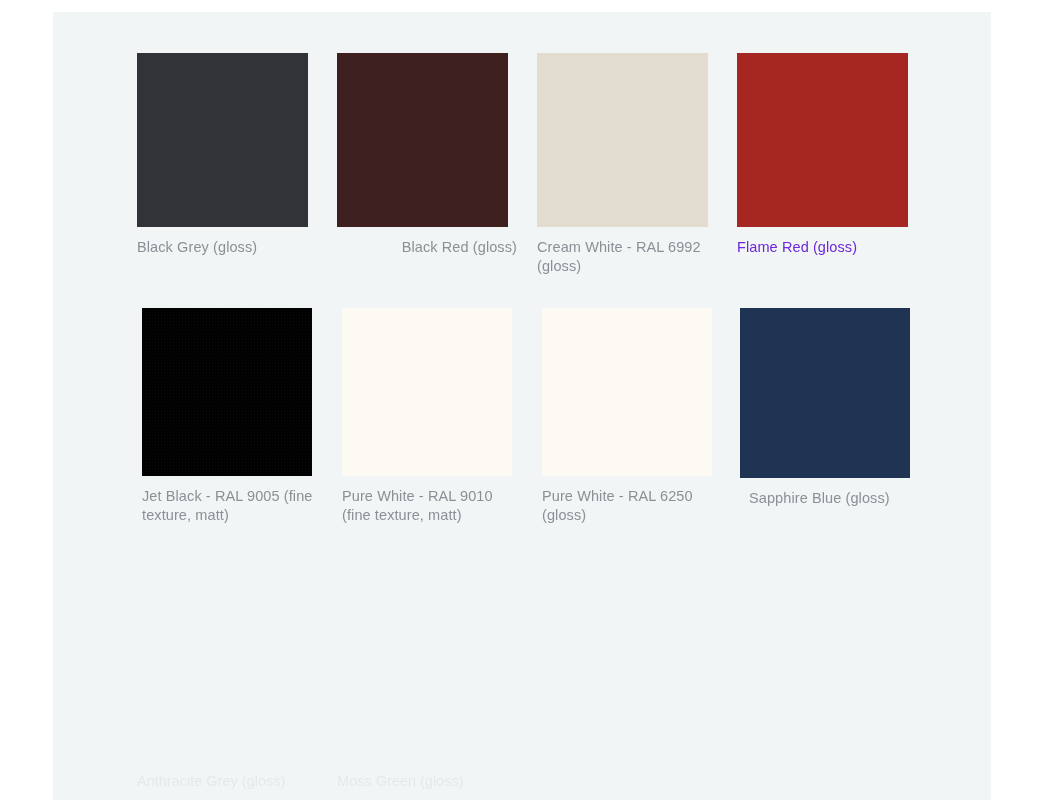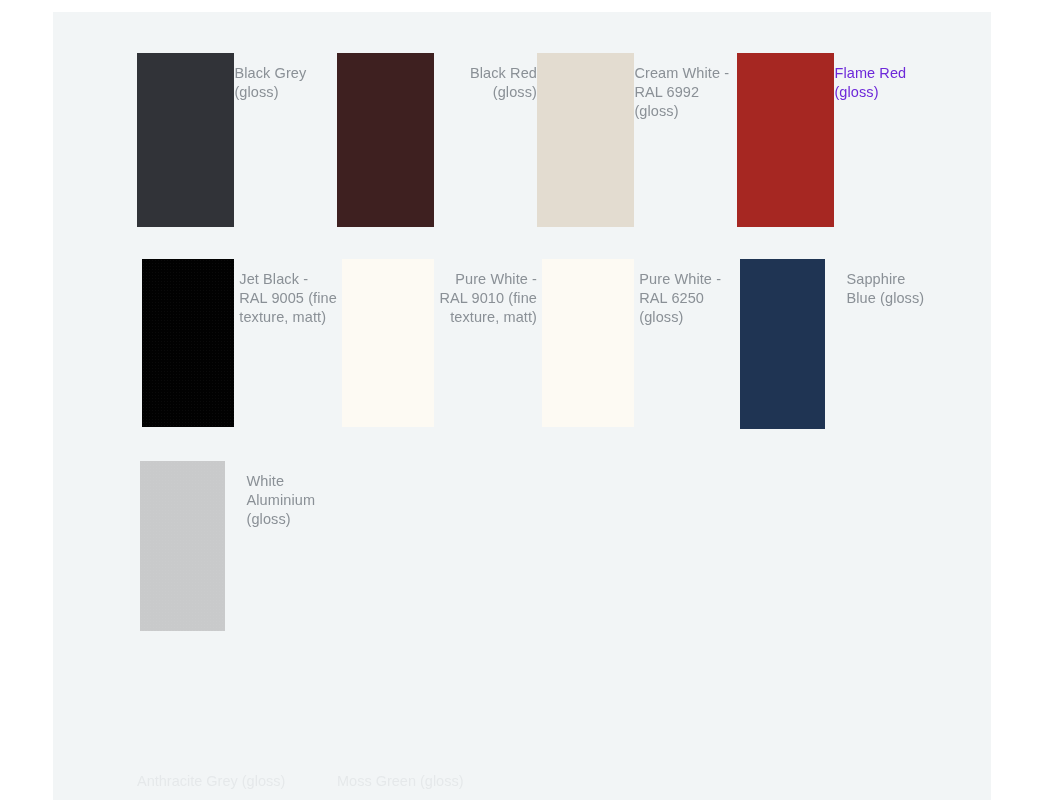--- a/index.html
+++ b/index.html
@@ -38,37 +38,37 @@
     width: 820px;
     display: flex;
     flex-wrap: wrap;
   }
 
   .swatch-cell {
     width: 200px;
     margin-right: 0px;
     margin-bottom: 32px;
     display: flex;
-    flex-direction: row;
+    flex-direction: column;
     align-items: flex-start;
   }
 
   .swatch-chip {
     width: 171px;
     height: 174px;
     display: block;
     border: 0;
     cursor: pointer;
   }
 
   
   .row2 .swatch-chip { width: 170px; height: 168px; margin-left: 5px; }
   .row3 .swatch-chip { width: 170px; height: 170px; margin-left: 3px; }
   .row2 .swatch-label { margin-left: 5px; }
-  .row3 .swatch-label { margin-left: 21px; }
+  .row3 .swatch-label { margin-left: 12px; }
 
   .swatch-label {
     margin-top: 11px;
     width: 180px;
     font-size: 14.5px;
     line-height: 19px;
     color: #8a9096;
     letter-spacing: 0.1px;
     font-family: "Liberation Sans", sans-serif;
   }
@@ -138,37 +138,33 @@
       </div>
 
       <div class="swatch-cell row2">
         <span class="swatch-chip tex" style="background-color: rgb(1, 1, 1);"></span>
         <span class="swatch-label" style="color: rgb(138, 144, 150);">Jet Black - RAL 9005 (fine texture, matt)</span>
       </div>
 
 
       <div class="swatch-cell row2">
         <span class="swatch-chip tex" style="background-color: rgb(253, 250, 243);"></span>
-        <span class="swatch-label" style="color: rgb(138, 144, 150); text-align: right;">Pure White - RAL 9010 (fine texture, matt)</span>
+        <span class="swatch-label" style="color: rgb(138, 144, 150);">Pure White - RAL 9010 (fine texture, matt)</span>
       </div>
 
       <div class="swatch-cell row2">
         <span class="swatch-chip" style="background-color: rgb(253, 250, 243);"></span>
         <span class="swatch-label" style="color: rgb(138, 144, 150);">Pure White - RAL 6250 (gloss)</span>
       </div>
 
       <div class="swatch-cell row3">
         <span class="swatch-chip" style="background-color: rgb(31, 52, 83);"></span>
         <span class="swatch-label" style="color: rgb(138, 144, 150);">Sapphire Blue (gloss)</span>
       </div>
 
-      <div class="swatch-cell row3">
-        <span class="swatch-chip tex" style="background-color: rgb(201, 202, 203);"></span>
-        <span class="swatch-label" style="color: rgb(138, 144, 150);">White Aluminium (gloss)</span>
-      </div>
     </div>
 
     <div id="clipped-row">
       <span class="clipped-cell">Anthracite Grey (gloss)</span>
       <span class="clipped-cell">Moss Green (gloss)</span>
     </div>
 
   </div>
 </div>
 

